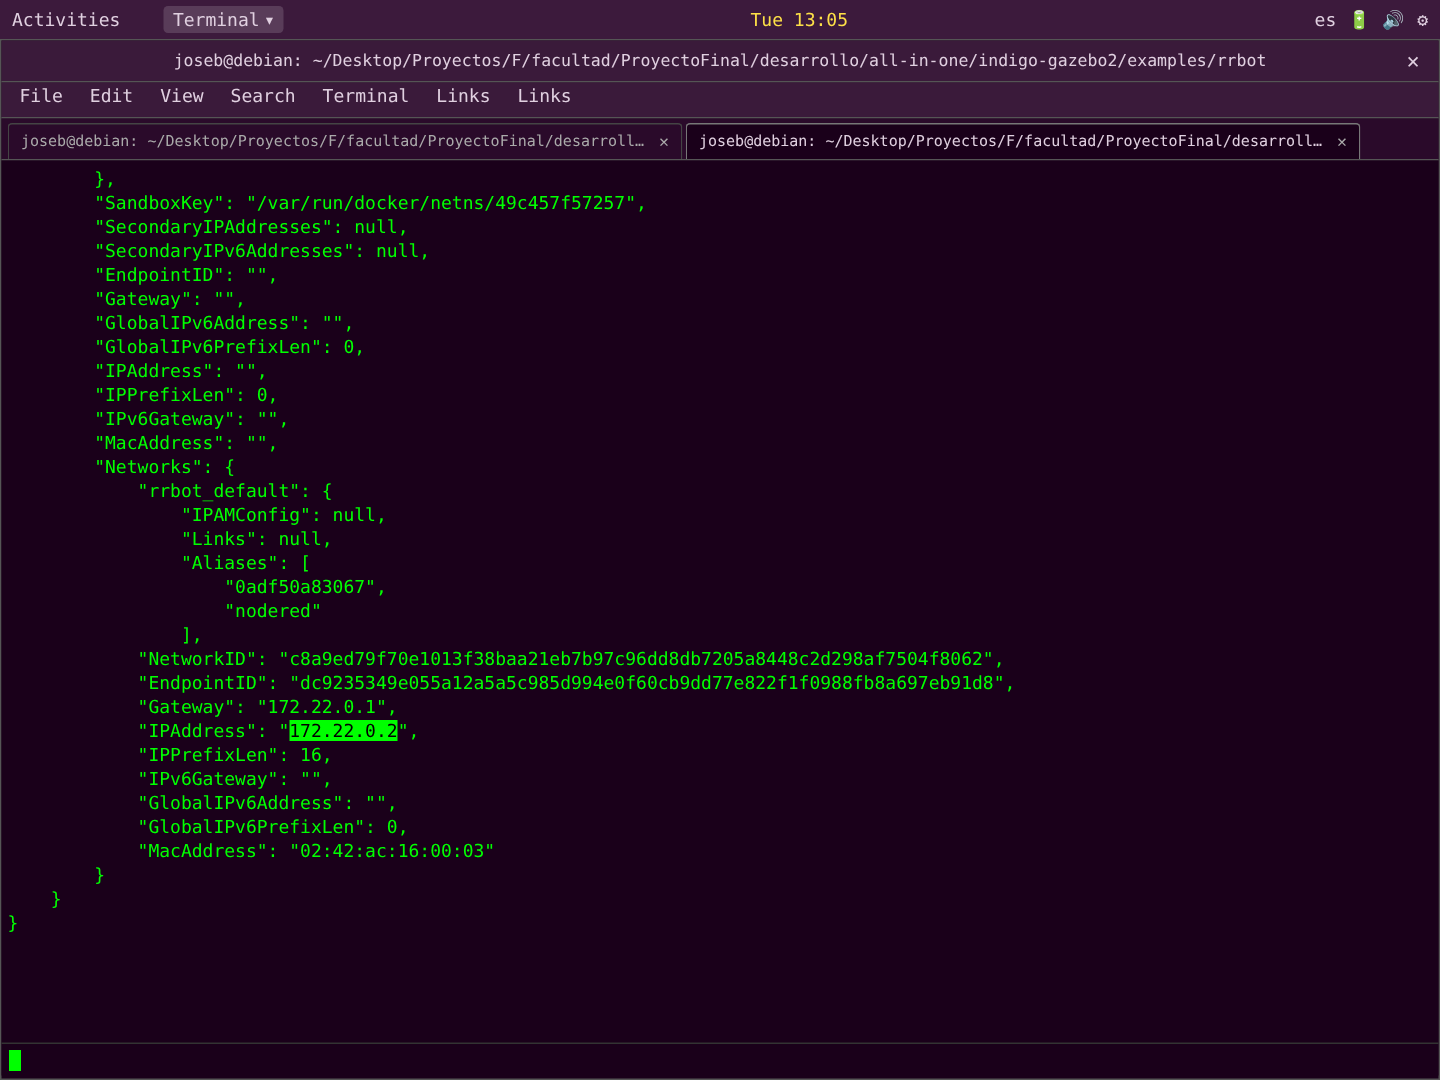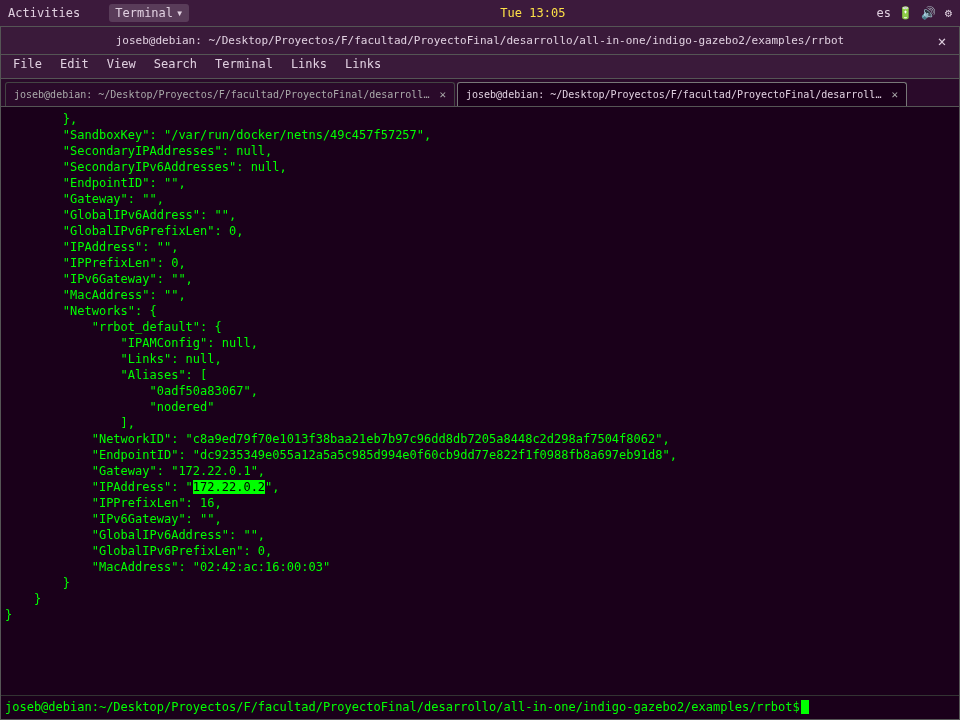--- a/index.html
+++ b/index.html
@@ -279,16 +279,15 @@
     <div class="term-line">            "IPv6Gateway": "",</div>
     <div class="term-line">            "GlobalIPv6Address": "",</div>
     <div class="term-line">            "GlobalIPv6PrefixLen": 0,</div>
     <div class="term-line">            "MacAddress": "02:42:ac:16:00:03"</div>
     <div class="term-line">        }</div>
     <div class="term-line">    }</div>
     <div class="term-line">}</div>
   </div>
 
   <div id="prompt-bar">
-    <span id="prompt-text">joseb@debian:~/Desktop/Proyectos/F/facultad/ProyectoFinal/desarrollo/all-in-one/indigo-gazebo2/examples/rrbot$</span>
     <span id="cursor-block"></span>
   </div>
 </div>
 
 </body></html>

